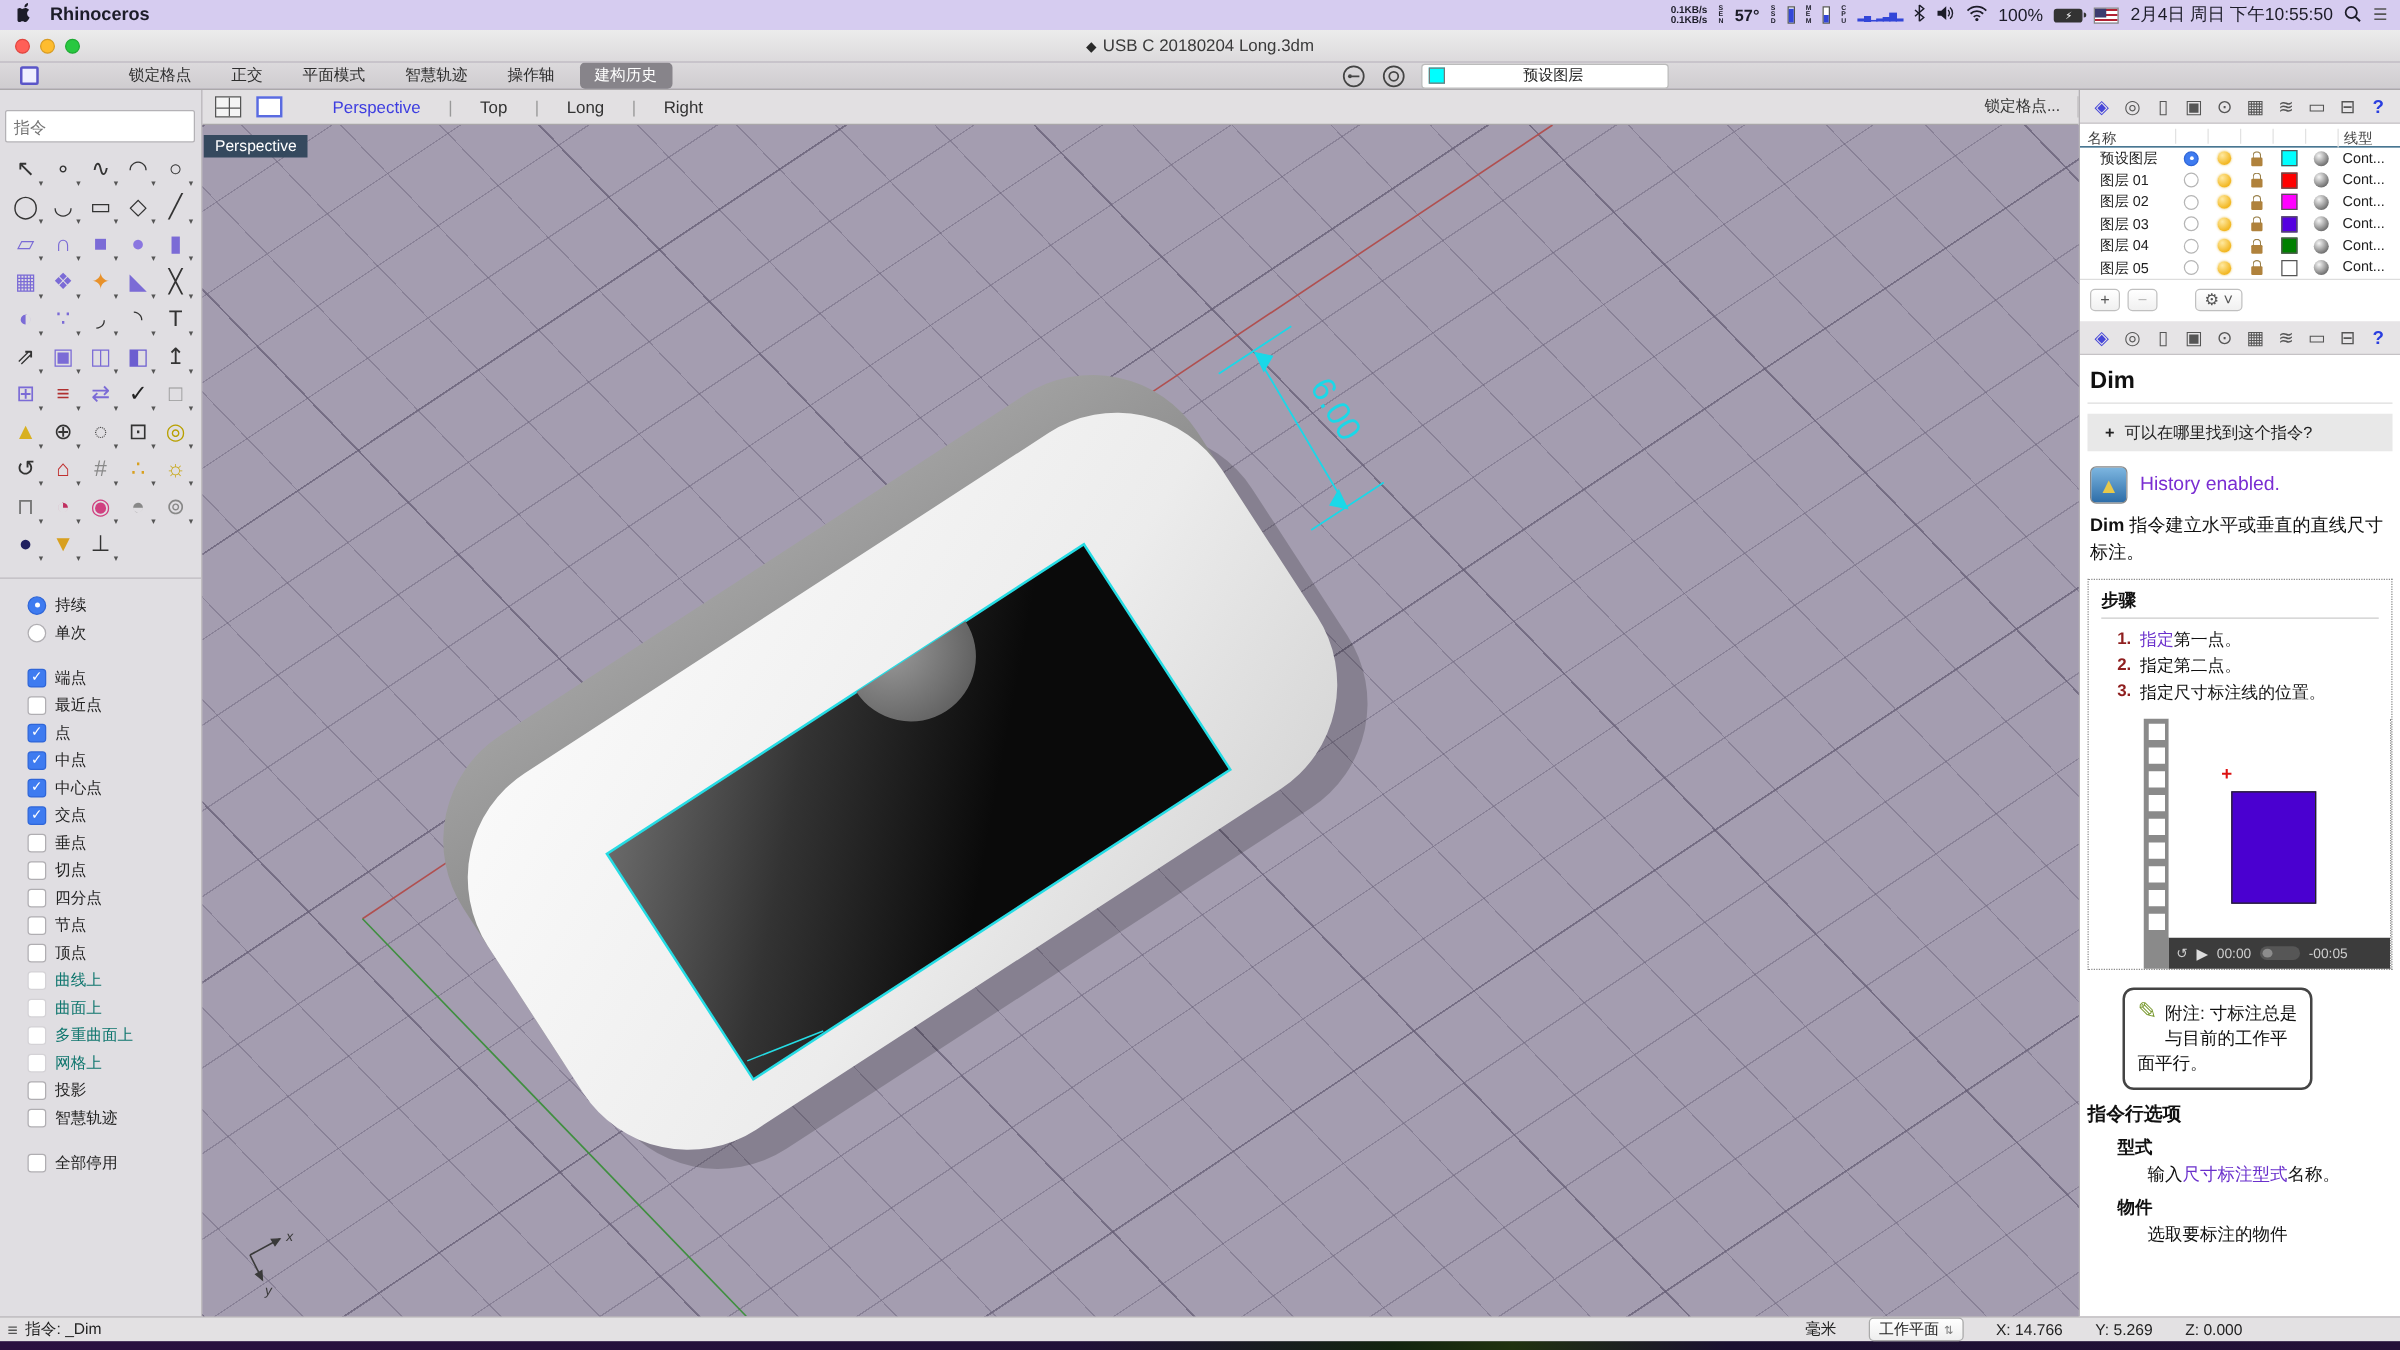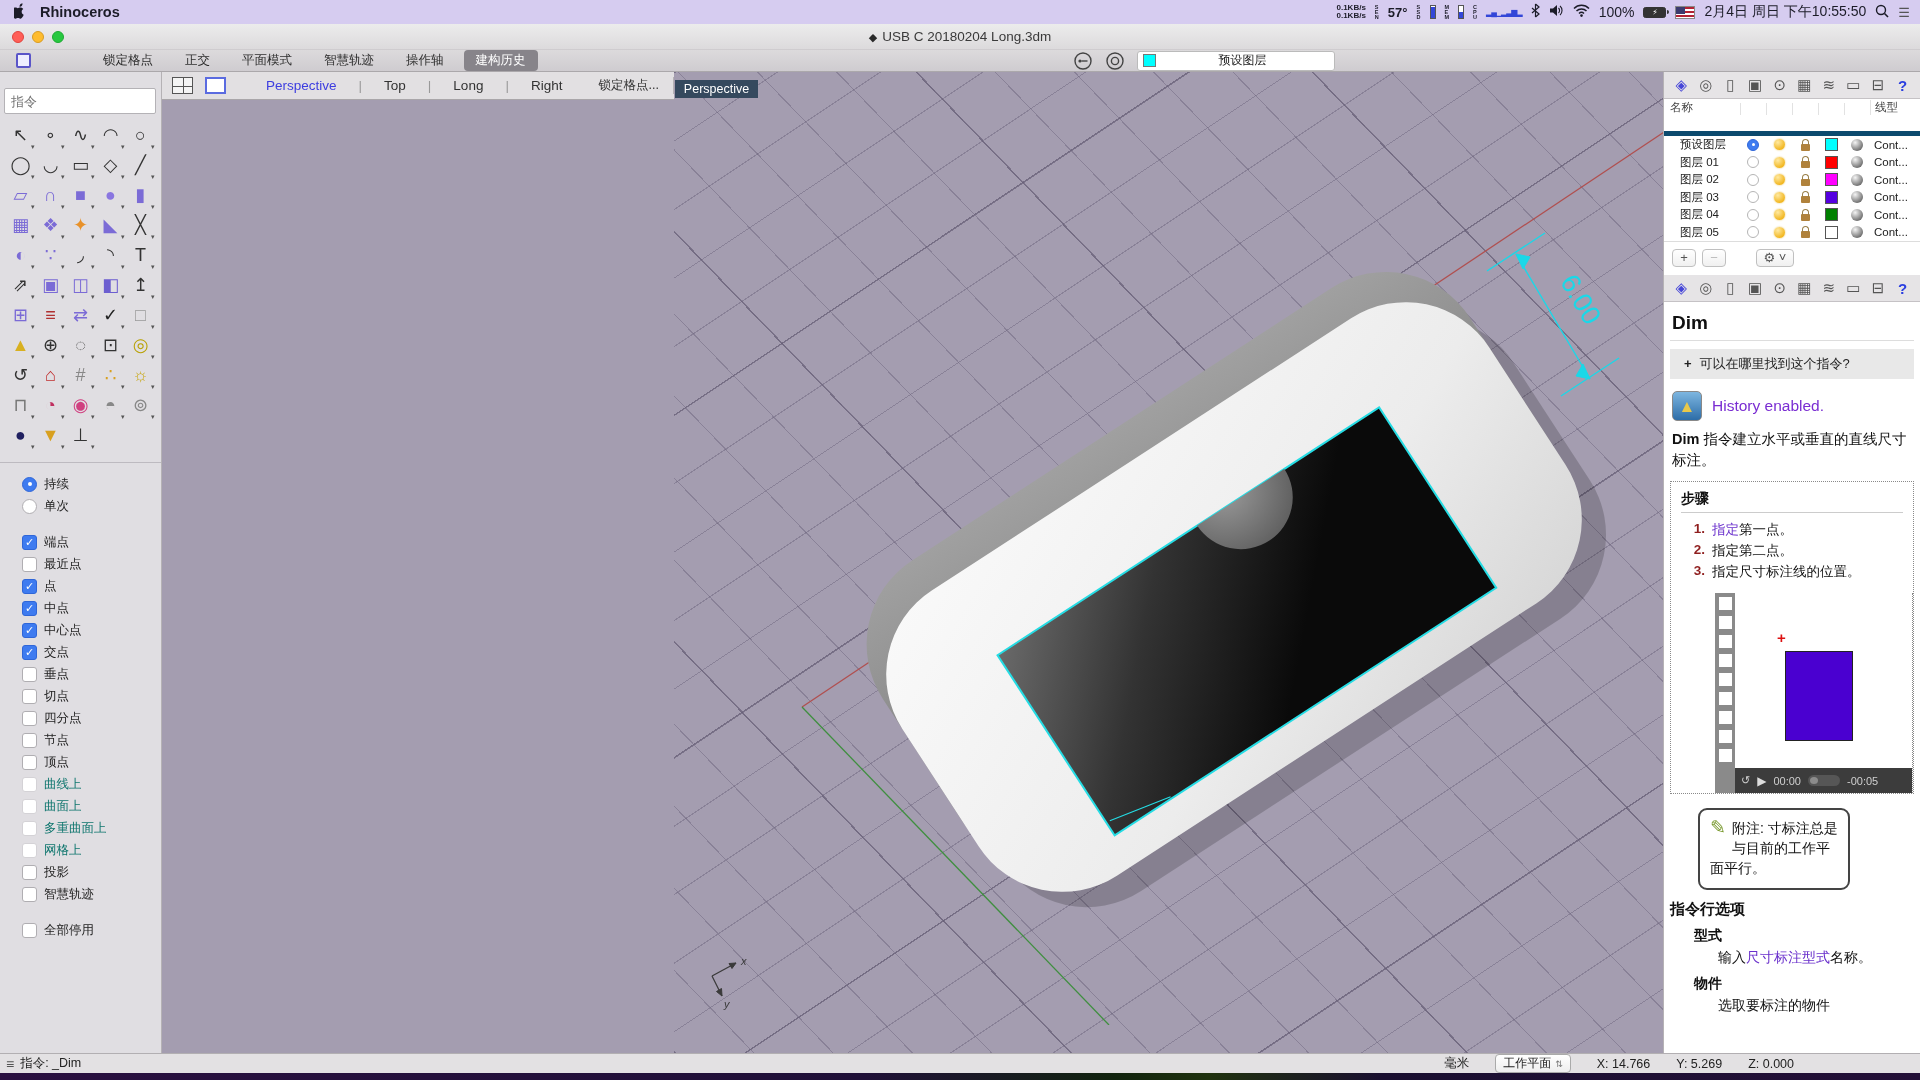--- a/index.html
+++ b/index.html
@@ -63,21 +63,21 @@
   .os-row.disabled { color:#0f766e; }
   .radio { width:15px; height:15px; border-radius:50%; background:#fff; border:1px solid #b0aeb2; position:relative;}
   .radio.sel { background:#3e7bf0; border-color:#2f66d8; }
   .radio.sel::after { content:""; position:absolute; left:4.5px; top:4.5px; width:4px; height:4px; border-radius:50%; background:#fff;}
   .cb { width:15px; height:15px; border-radius:3px; background:#fff; border:1px solid #b0aeb2; color:#fff; font-size:11px; line-height:13px; text-align:center;}
   .cb.on { background:#3e7bf0; border-color:#2f66d8; }
   .os-row.disabled .cb { border-color:#d4d2d6; }
   .os-gap { height:14px; }
 
   
-  .vpwrap { flex:1; display:flex; flex-direction:row; min-width:0;}
+  .vpwrap { flex:1; display:flex; flex-direction:column; min-width:0;}
   .vtabbar { height:28px; background:#e2e0e2; border-bottom:1px solid #a9a6a9; display:flex; align-items:center; font-size:13.5px; color:#333; }
   .gicon { width:21px; height:17px; border:1.5px solid #555; margin-left:10px; position:relative; background:#f4f4f4;}
   .gicon::before { content:""; position:absolute; left:50%; top:0; bottom:0; width:1.5px; background:#555;}
   .gicon::after { content:""; position:absolute; top:50%; left:0; right:0; height:1.5px; background:#555;}
   .picon1 { width:21px; height:17px; border:2px solid #5a6be0; margin-left:12px; background:#fff;}
   .vtabs { display:flex; align-items:center; margin-left:18px; gap:0; }
   .vtab { padding:0 22px; }
   .vtab.active { color:#3d3de0; }
   .tabsep { color:#999; }
   .layoutbtn { margin-left:auto; padding:0 14px; border-right:1px solid #b5b2b5; font-size:12.5px; color:#333;}
@@ -90,21 +90,21 @@
       #a49db0; }
   .vp-label { position:absolute; left:1px; top:8px; background:#35495e; color:#fff; font-size:12.5px; padding:2px 9px; }
   .viewport svg { position:absolute; left:0; top:0; }
 
   
   .rightcol { width:257px; background:#fff; border-left:1px solid #b5b2b5; display:flex; flex-direction:column; overflow:hidden;}
   .pstrip { height:27px; background:#e6e4e6; border-bottom:1px solid #c5c2c5; display:flex; align-items:center; padding:0 7px; gap:4px;}
   .picon { width:22px; text-align:center; font-size:15px; color:#555; }
   .pstrip .picon:last-child { font-weight:bold; }
   .layers { font-size:11.5px; color:#222; }
-  .lhead { display:flex; align-items:flex-end; height:19px; border-bottom:5px solid #0c4a6e; padding:16px 6px; color:#444;}
+  .lhead { display:flex; align-items:flex-start; height:19px; border-bottom:1px solid #0c4a6e; padding:4px 6px; color:#444;}
   .lhead .hname { flex:1; }
   .lhead .hcol { width:26px; border-left:1px solid #e2e2e2; height:12px;}
   .lhead .hlt { width:44px; border-left:1px solid #e2e2e2; padding-left:4px;}
   .lrow { display:flex; align-items:center; height:17.5px; padding:0 6px; }
   .lname { flex:1; padding-left:10px; }
   .lcell { width:26px; display:flex; justify-content:center; }
   .lradio { width:12px; height:12px; border-radius:50%; border:1px solid #b5b5b5; background:#fff;}
   .lradio.cur { background:#3e7bf0; border-color:#2f66d8; position:relative;}
   .lradio.cur::after{ content:""; position:absolute; left:3.5px; top:3.5px; width:3px; height:3px; background:#fff; border-radius:50%;}
   .bulb { width:11px; height:11px; border-radius:50%; background:radial-gradient(circle at 35% 30%,#ffe9a0,#f2b722 70%); box-shadow:0 0 2px #e8c050;}

